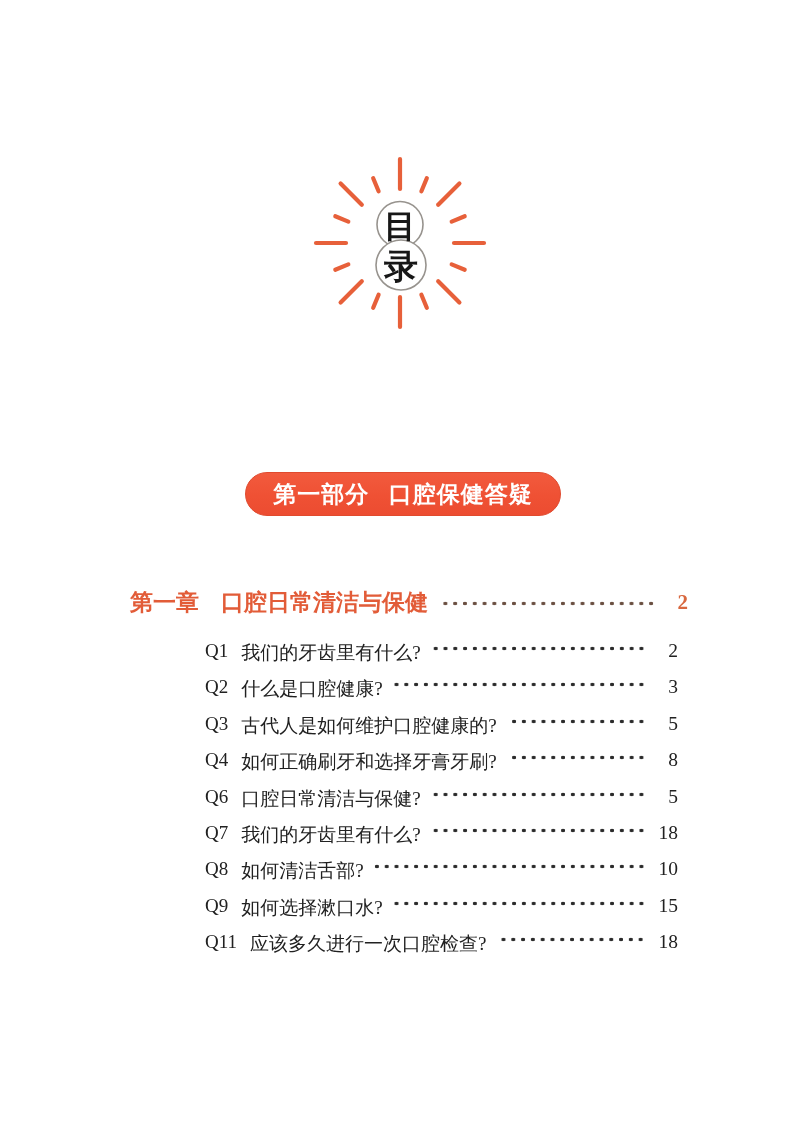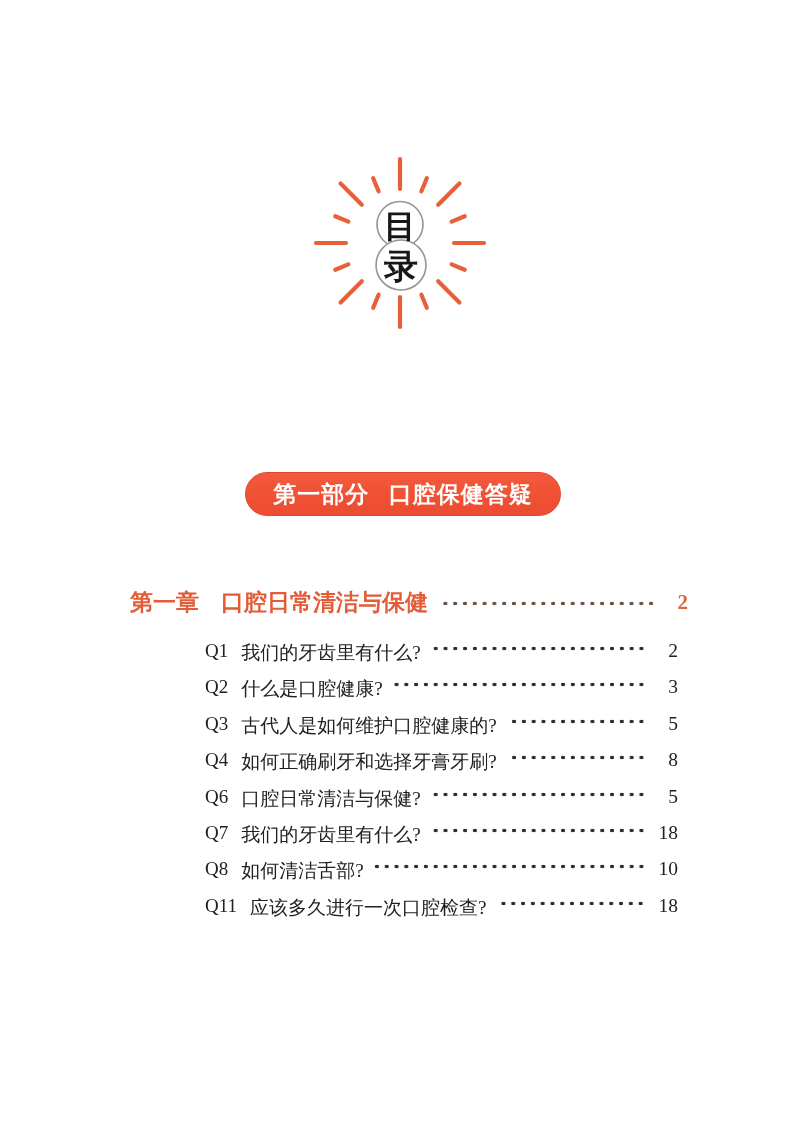--- a/index.html
+++ b/index.html
@@ -184,20 +184,26 @@
     <span class="pagenum">18</span>
   </div>
 
   <div class="entry-row">
     <span class="qlabel">Q8</span>
     <span class="qtitle">如何清洁舌部?</span>
     <span class="leader"></span>
     <span class="pagenum">10</span>
   </div>
 
+  <div class="entry-row">
+    <span class="qlabel">Q9</span>
+    <span class="qtitle">如何选择漱口水?</span>
+    <span class="leader"></span>
+    <span class="pagenum">15</span>
+  </div>
 
 
   <div class="entry-row">
     <span class="qlabel">Q11</span>
     <span class="qtitle">应该多久进行一次口腔检查?</span>
     <span class="leader"></span>
     <span class="pagenum">18</span>
   </div>
 
 </div>

